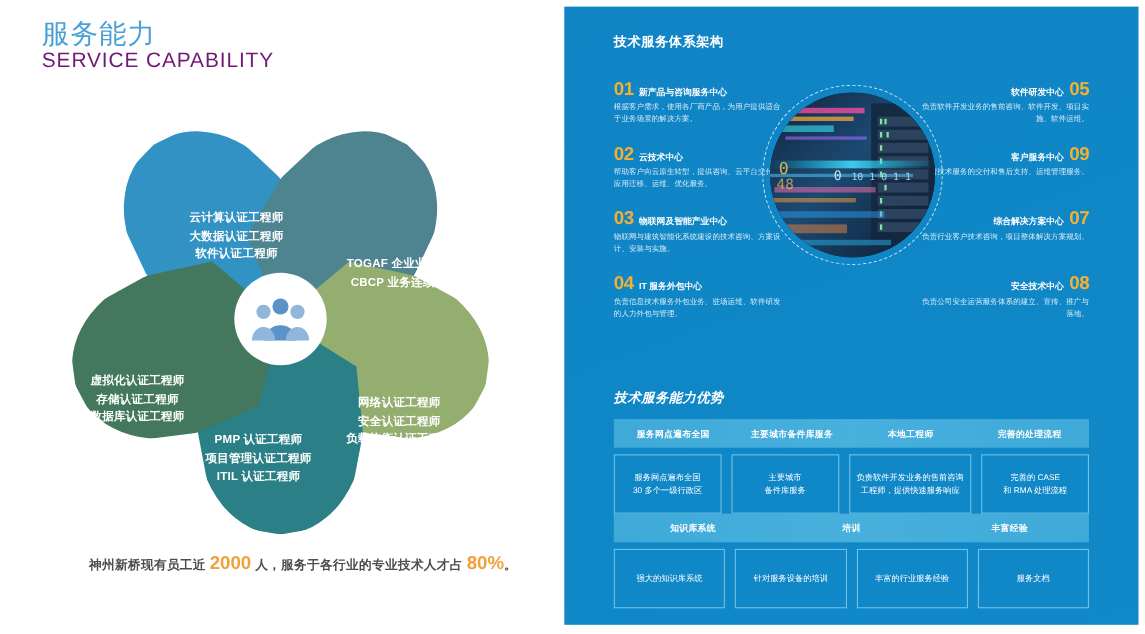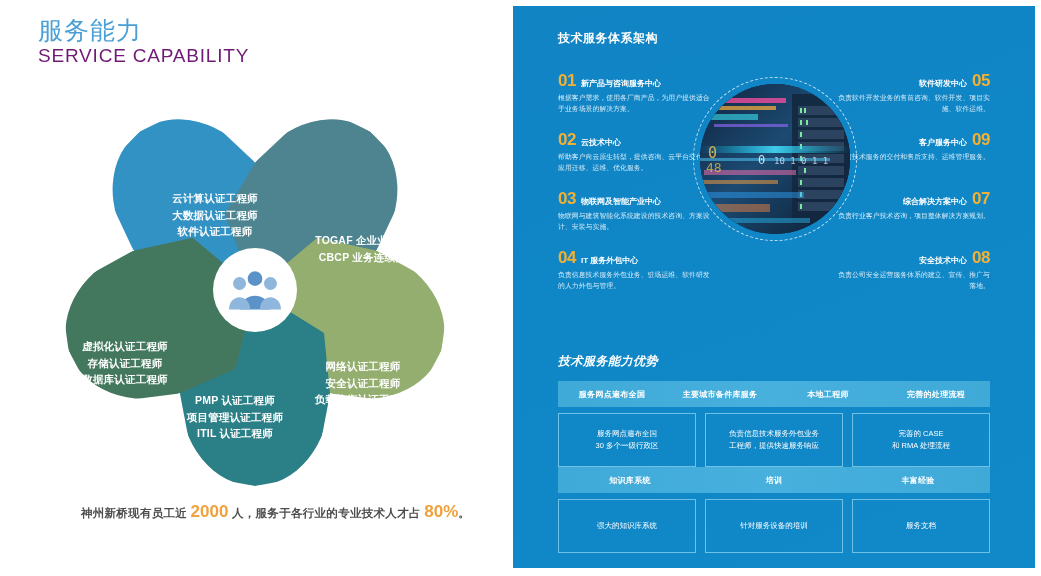--- a/index.html
+++ b/index.html
@@ -304,21 +304,25 @@
             <div class="hcell">主要城市备件库服务</div>
             <div class="hcell">本地工程师</div>
             <div class="hcell">完善的处理流程</div>
           </div>
           <div class="adv-body-row">
             <div class="bcell">
               <span>服务网点遍布全国</span>
               <span>30 多个一级行政区</span>
             </div>
             <div class="bcell">
-              <span>负责信息技术服务外包业务</span>
+              <span>主要城市</span>
+              <span>备件库服务</span>
+            </div>
+            <div class="bcell">
+              <span>负责软件开发业务的售前咨询</span>
               <span>工程师，提供快速服务响应</span>
             </div>
             <div class="bcell">
               <span>完善的 CASE</span>
               <span>和 RMA 处理流程</span>
             </div>
           </div>
         </div>
         <div class="adv-block" style="top: 461px; position: absolute;">
           <div class="adv-head-row">
@@ -327,19 +331,22 @@
             <div class="hcell">丰富经验</div>
           </div>
           <div class="adv-body-row">
             <div class="bcell">
               <span>强大的知识库系统</span>
             </div>
             <div class="bcell">
               <span>针对服务设备的培训</span>
             </div>
             <div class="bcell">
+              <span>丰富的行业服务经验</span>
+            </div>
+            <div class="bcell">
               <span>服务文档</span>
             </div>
           </div>
         </div>
       </div>
   </div>
 </div>
 
 </body></html>

